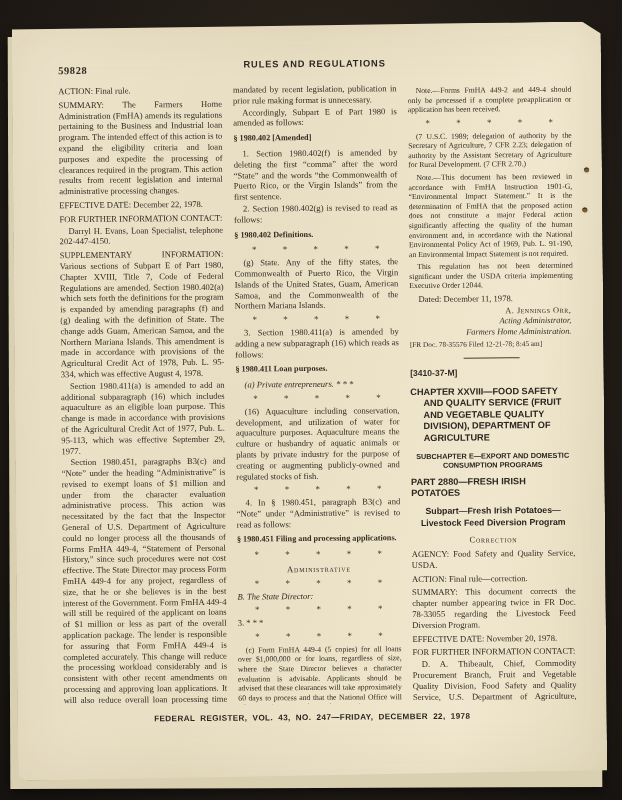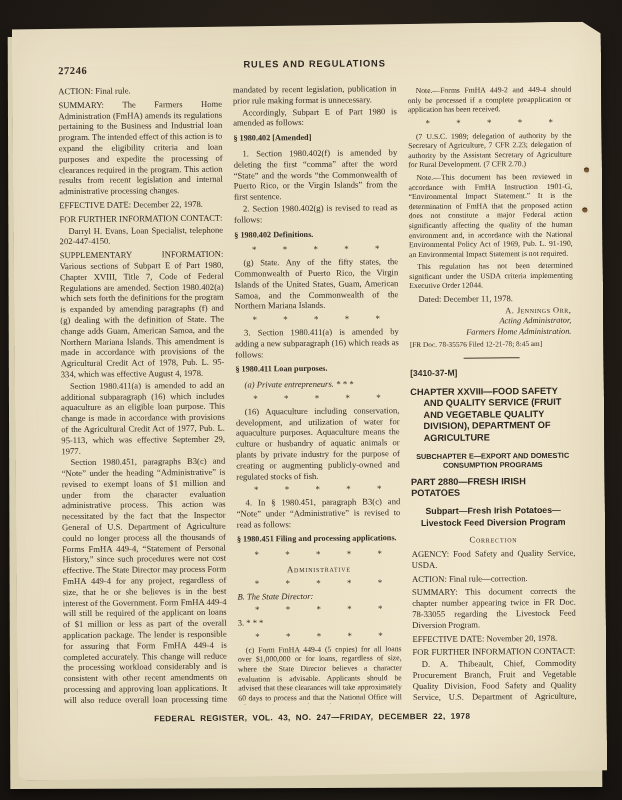--- a/index.html
+++ b/index.html
@@ -71,21 +71,21 @@
 </head>
 <body>
 
 <div class="stage">
   <div class="paper-under"></div>
   <div class="paper">
     <div class="hole hole1"></div>
     <div class="hole hole2"></div>
     <div class="content">
       <div class="header">
-        <span class="pagenum">27246</span>
+        <span class="pagenum">59828</span>
         <span class="runhead">RULES AND REGULATIONS</span>
       </div>
       <div class="cols">
         <div class="col">
             <div class="blk para">ACTION: Final rule.</div>
             <div class="blk para gap">SUMMARY: The Farmers Home Administration (FmHA) amends its regulations pertaining to the Business and Industrial loan program. The intended effect of this action is to expand the eligibility criteria and loan purposes and expedite the processing of clearances required in the program. This action results from recent legislation and internal administrative processing changes.</div>
             <div class="blk para gap">EFFECTIVE DATE: December 22, 1978.</div>
             <div class="blk para gap">FOR FURTHER INFORMATION CONTACT:</div>
             <div class="blk para indent">Darryl H. Evans, Loan Specialist, telephone 202-447-4150.</div>
             <div class="blk para gap">SUPPLEMENTARY INFORMATION: Various sections of Subpart E of Part 1980, Chapter XVIII, Title 7, Code of Federal Regulations are amended. Section 1980.402(a) which sets forth the definitions for the program is expanded by amending paragraphs (f) and (g) dealing with the definition of State. The change adds Guam, American Samoa, and the Northern Mariana Islands. This amendment is made in accordance with provisions of the Agricultural Credit Act of 1978, Pub. L. 95-334, which was effective August 4, 1978.</div>

